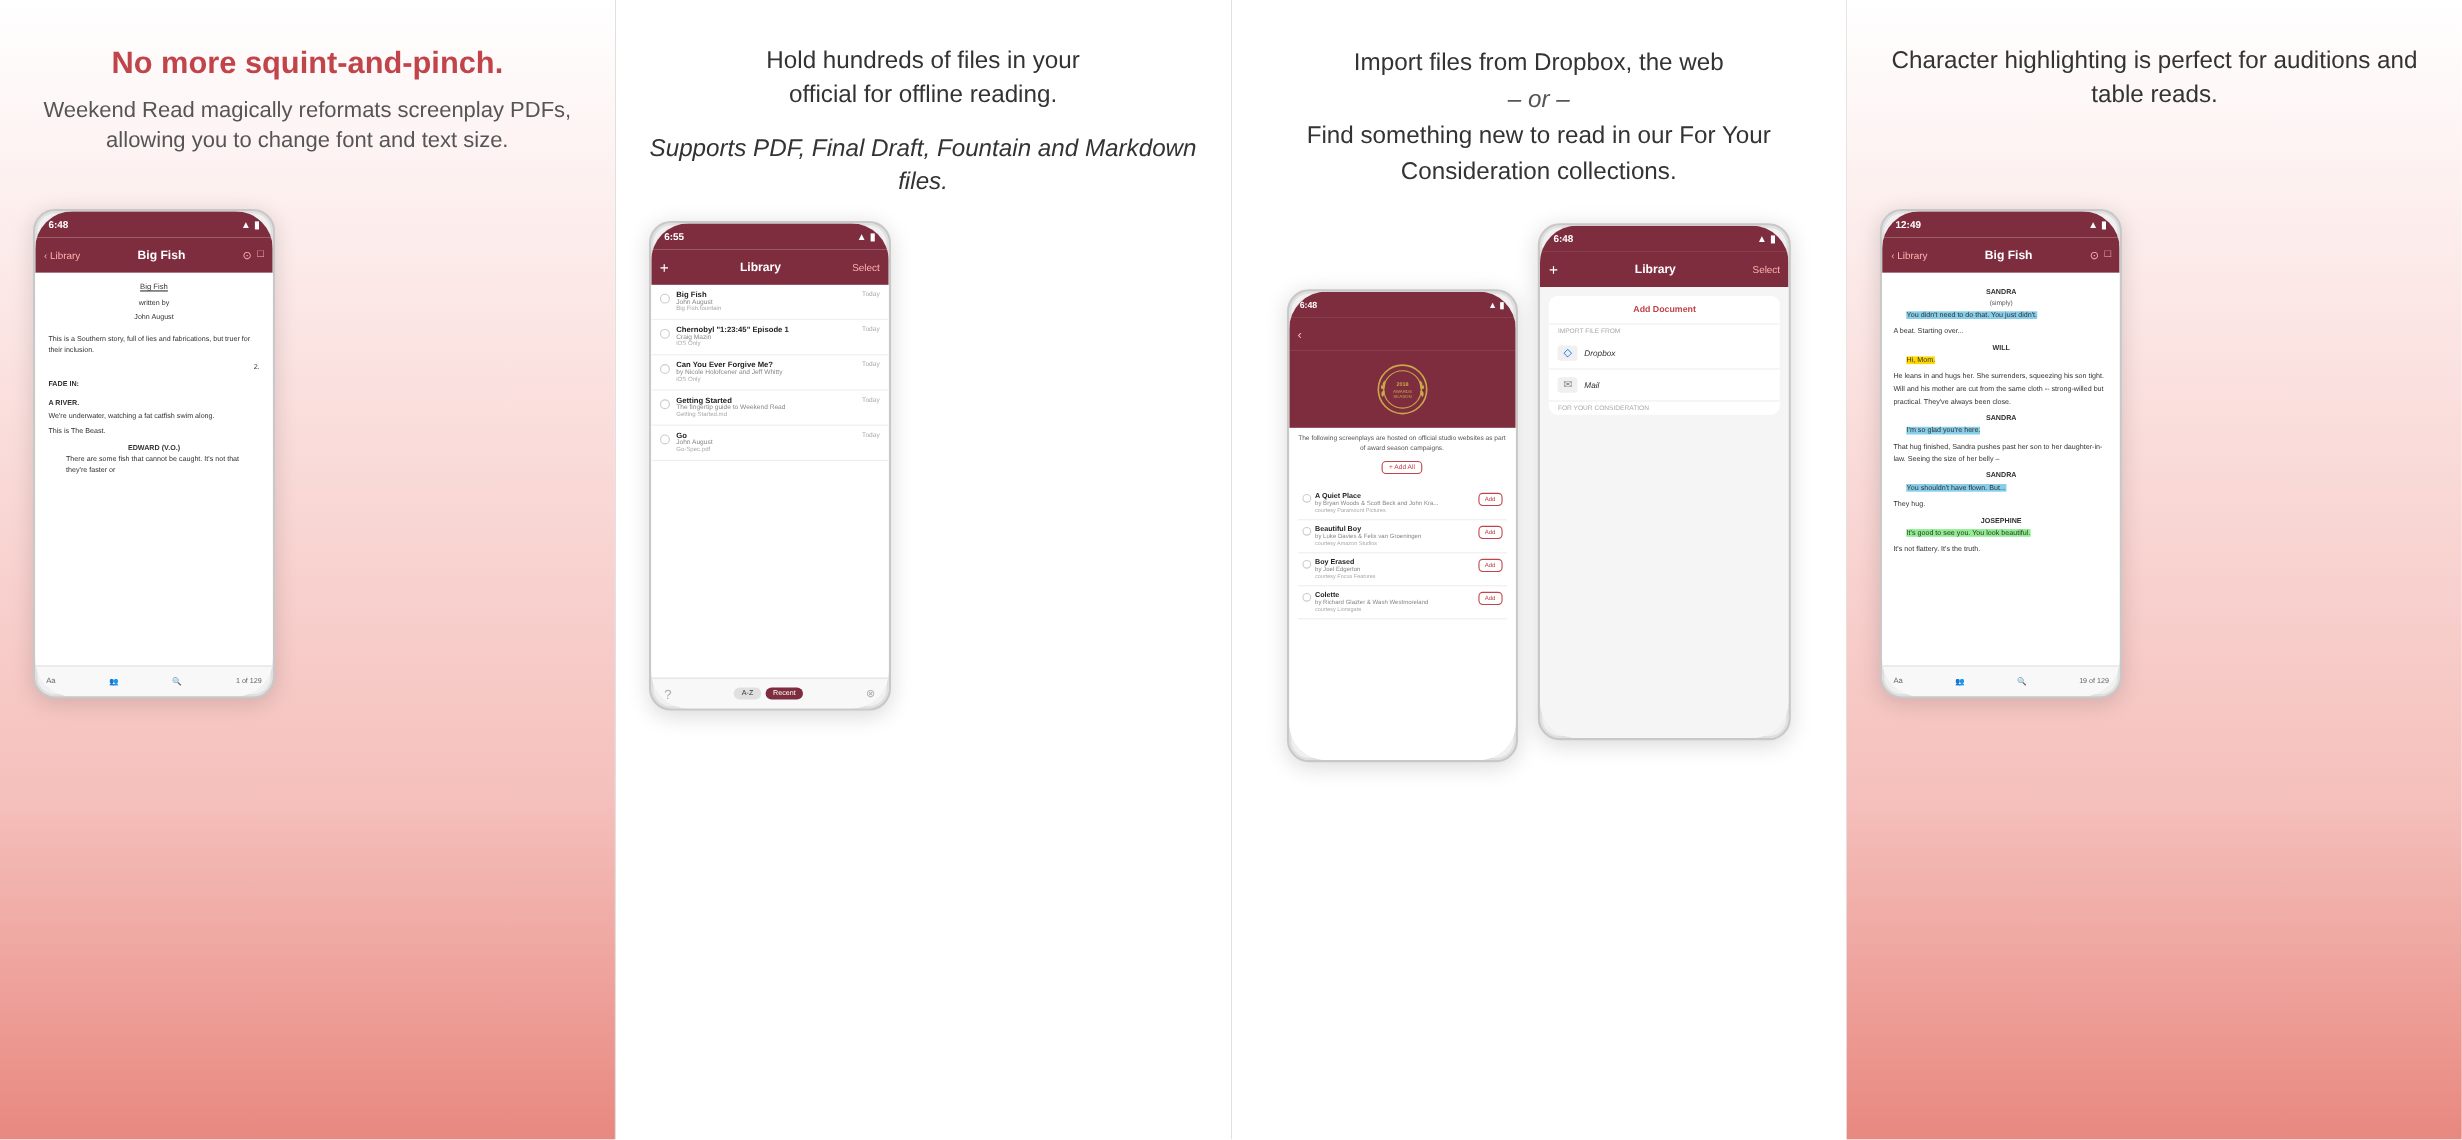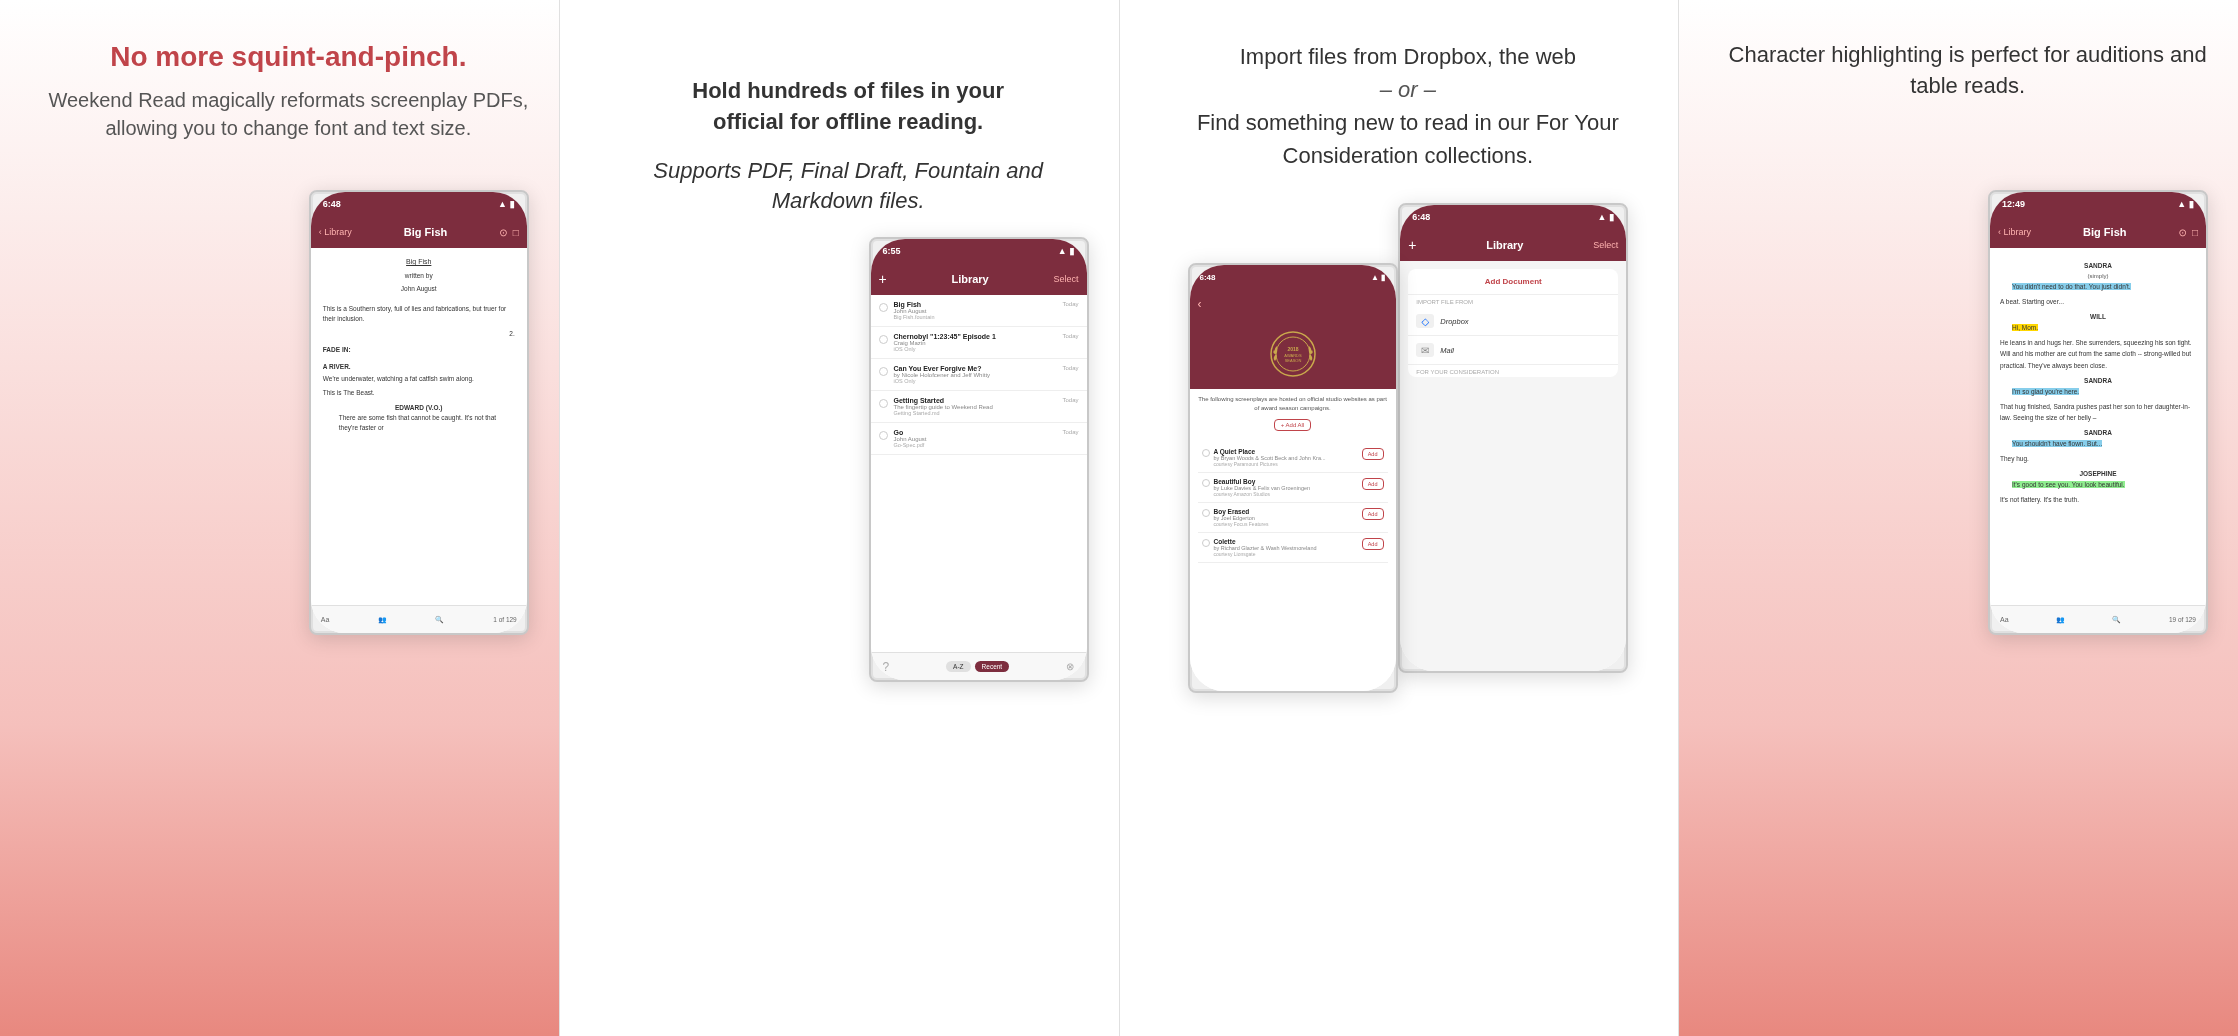--- a/index.html
+++ b/index.html
@@ -10,22 +10,22 @@
       font-family: -apple-system, 'Helvetica Neue', Arial, sans-serif;
       overflow: hidden;
       display: flex;
       flex-direction: row;
     }
 
     .panel {
       flex: 1;
       display: flex;
       flex-direction: column;
-      align-items: flex-end;
-      padding: 40px 30px 30px 48px;
+      align-items: flex-start;
+      padding: 40px 30px 30px 30px;
       position: relative;
     }
 
     .panel-1 { background: linear-gradient(180deg, #fff 0%, #f5c0bc 70%, #e8887f 100%); }
     .panel-2 { background: #ffffff; }
     .panel-3 { background: #ffffff; gap: 11px; }
     .panel-4 { background: linear-gradient(180deg, #fff 0%, #f5c0bc 70%, #e8887f 100%); }
 
     .panel-text {
       text-align: center;
@@ -59,21 +59,21 @@
       flex: 1;
       display: flex;
       justify-content: center;
       align-items: flex-start;
     }
 
     .phone {
       width: 220px;
       height: 445px;
       background: #f0f0f0;
-      border-radius: 8px;
+      border-radius: 20px;
       border: 2px solid #c8c8c8;
       box-shadow: 0 4px 20px rgba(0,0,0,0.15), inset 0 0 0 2px #e0e0e0;
       overflow: hidden;
       position: relative;
     }
 
     .phone-inner {
       width: 100%;
       height: 100%;
       background: #fff;
@@ -529,21 +529,21 @@
         </div>
       </div>
     </div>
   </div>
 </div>
 
 <div class="panel-divider"></div>
 
 <div class="panel panel-2">
   <div class="panel-text">
-    <p style="font-size:22px;font-weight:700;color:#333;text-align:center;line-height:1.4;margin-top:36px;">
+    <p style="font-size:22px;font-weight:400;color:#333;text-align:center;line-height:1.4;">
       <span>Hold hundreds of files in your</span><br>
       <span>official for offline reading.</span>
     </p>
     <br>
     <p style="font-size:22px;font-weight:500;color:#333;text-align:center;line-height:1.4;font-style:italic;">
       <span>Supports PDF, Final Draft, Fountain and Markdown files.</span>
     </p>
   </div>
   <div class="phone-container">
     <div class="phone">

